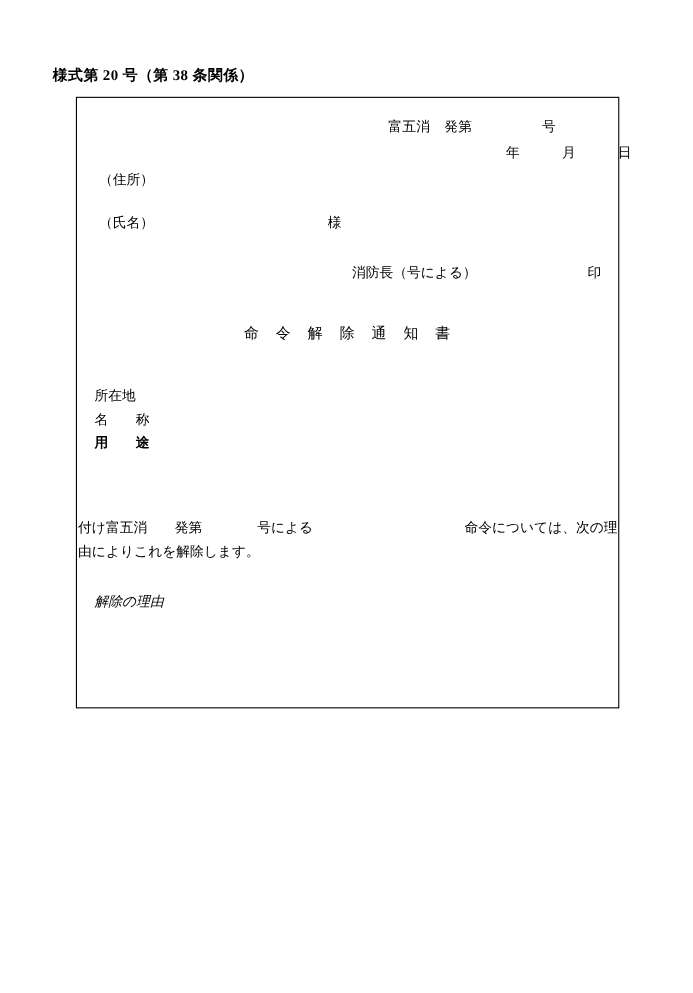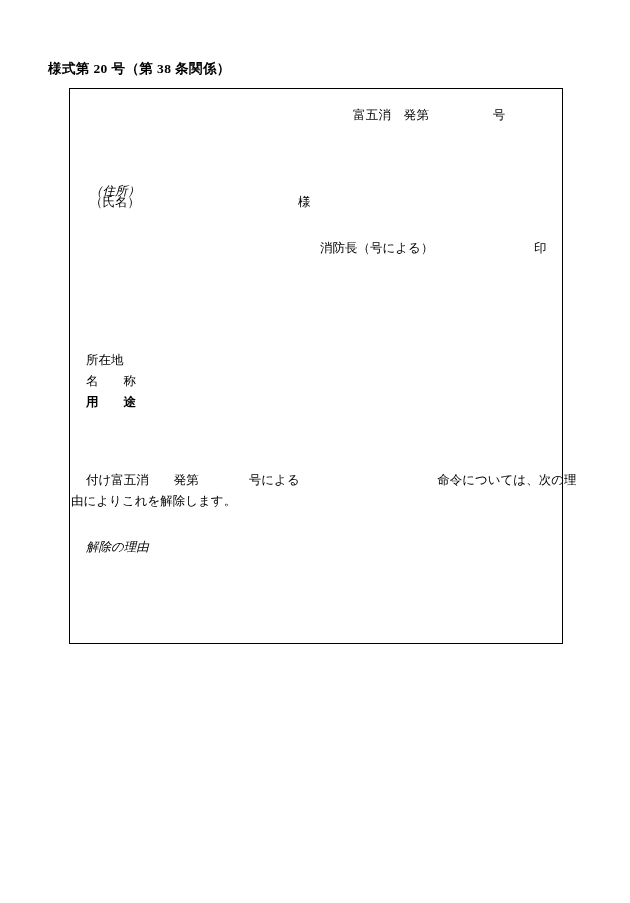--- a/index.html
+++ b/index.html
@@ -69,22 +69,21 @@
     margin-left: 25px;
   }
   .doc-date {
     left: 390px;
     top: 40px;
     letter-spacing: 0.2px;
   }
 
   .addr-line {
     left: 20px;
-    top: 92px;
-    font-style: italic;
+    top: 64px;
   }
   .name-line {
     left: 20px;
     top: 103px;
   }
   .name-honorific {
     left: 228px;
     top: 103px;
   }
 
@@ -104,46 +103,48 @@
     text-align: center;
     font-size: 13.5px;
     letter-spacing: 1px;
   }
 
   .subject-1 { left: 16px; top: 261px; text-align: right; }
   .subject-2 { left: 16px; top: 282px; }
   .subject-3 { left: 16px; top: 303px; font-weight: bold; }
 
   .body-1 { left: 16px; top: 360px; }
-  .body-2 { left: 0px;  top: 381px; padding-left: 1px; margin-left: 15px; }
+  .body-2 { left: 0px;  top: 381px; padding-left: 1px; }
   .body-3 { left: 0px;  top: 402px; padding-left: 1px; }
 
   .reason { left: 16px; top: 448px; font-style: italic; }
 </style>
 </head>
 <body>
 
 <div class="page">
 
   <div class="form-header">
     <span>様式第 20 号</span><span class="hdr-sub">（第 38 条関係）</span>
   </div>
 
   <div class="doc-box">
     <div class="inner">
 
       <div class="row doc-number">富五消　発第　　　　　号</div>
+      <div class="row doc-date">年　　　月　　　日</div>
 
       <div class="row addr-line">（住所）</div>
       <div class="row name-line">（氏名）</div>
       <div class="row name-honorific">様</div>
 
       <div class="row issuer">消防長（号による）</div>
       <div class="row seal">印</div>
 
+      <div class="row title">命　令　解　除　通　知　書</div>
 
       <div class="row subject-1">所在地</div>
       <div class="row subject-2">名　　称</div>
       <div class="row subject-3">用　　途</div>
 
       <div class="row body-2">付け富五消　　発第　　　　号による　　　　　　　　　　　命令については、次の理</div>
       <div class="row body-3">由によりこれを解除します。</div>
 
       <div class="row reason">解除の理由</div>
 

